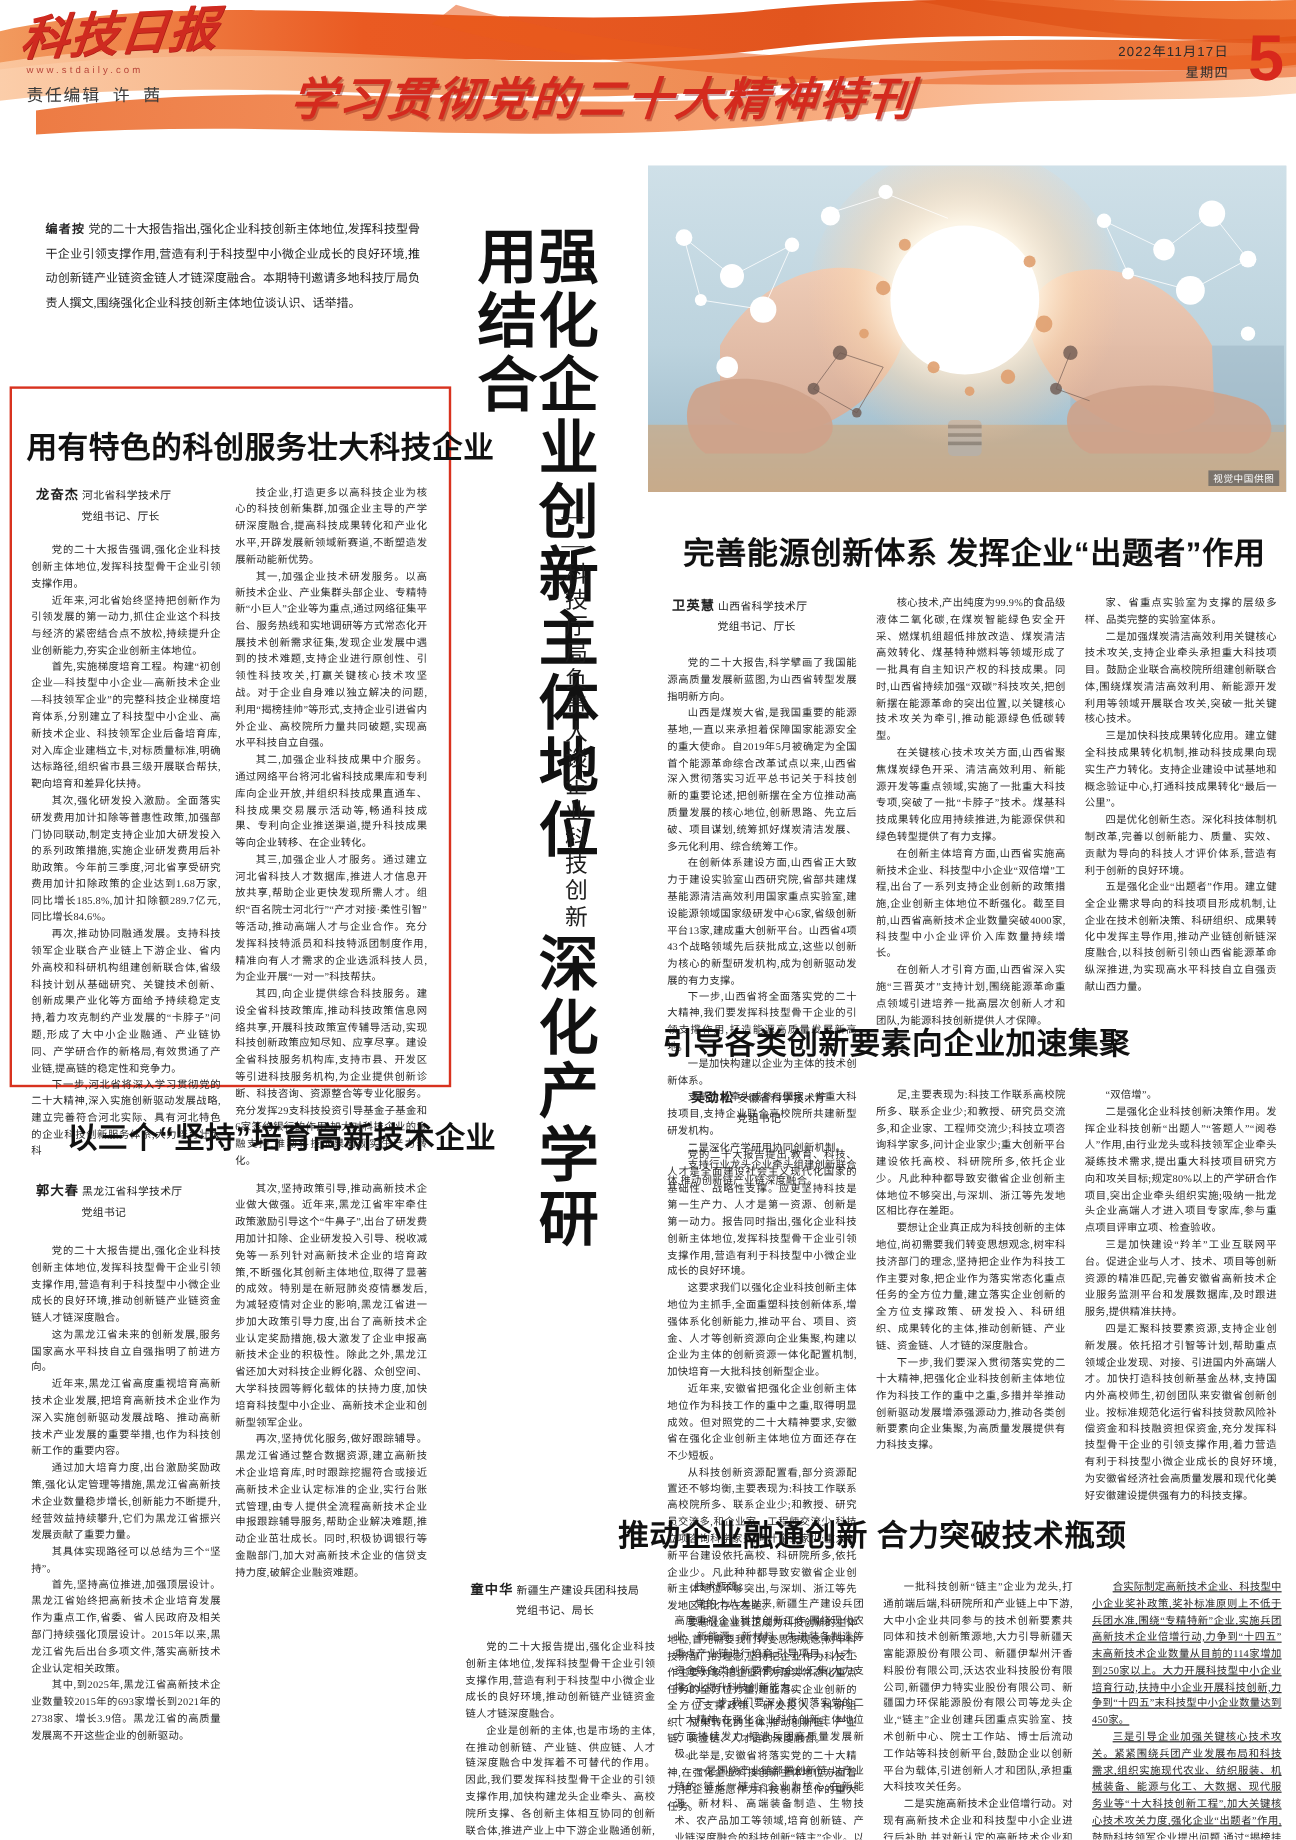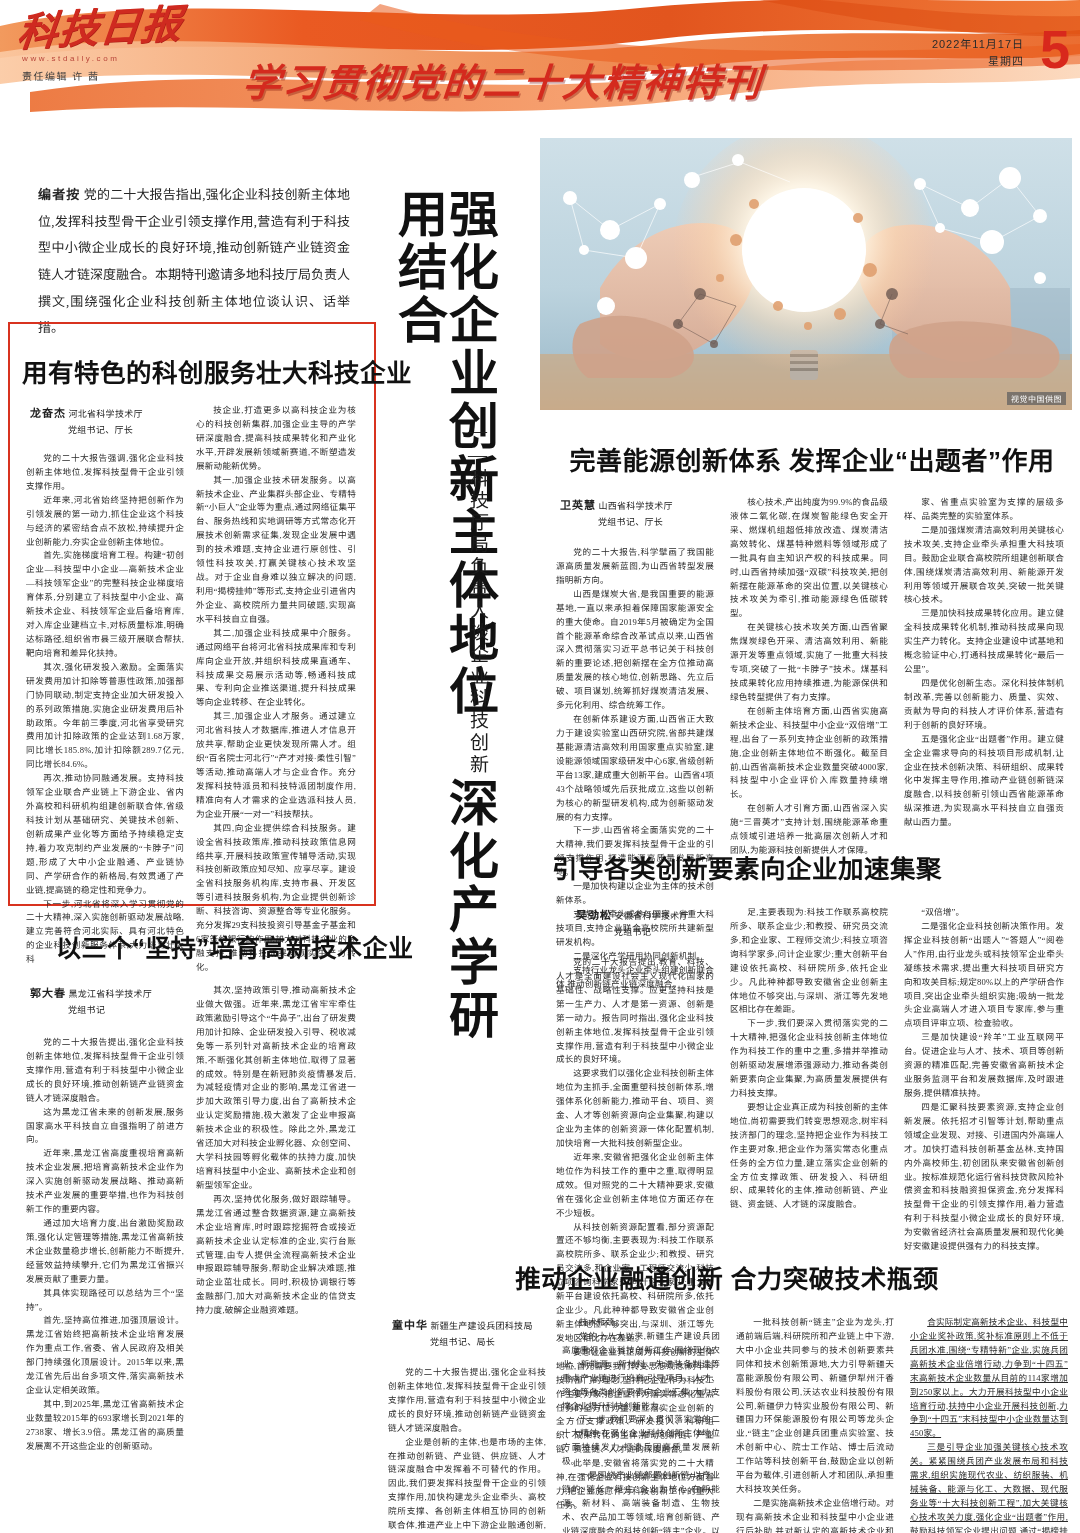--- a/index.html
+++ b/index.html
@@ -27,22 +27,22 @@
     text-shadow:0.5px 0.5px 0 #a81c14;
     line-height:1;
     white-space:nowrap;
   }
   .logo-url{
     font-family:"Liberation Sans",sans-serif;
     font-size:8px;color:#b8453a;letter-spacing:2.6px;
     margin-top:6px;margin-left:4px;
   }
   .logo-editor{
-    font-family:Liberation Sans, sans-serif;
-    font-size:10px;color:#3a3a3a;letter-spacing:1.5px;
+    font-family:Liberation Mono, monospace;
+    font-size:14px;color:#3a3a3a;letter-spacing:1.5px;
     margin-top:5px;margin-left:4px;white-space:nowrap;
   }
   .banner-title{
     position:absolute;left:243px;top:52px;
     font-family:"Liberation Sans",sans-serif;
     font-size:38px;font-weight:700;
     color:#d42a1e;letter-spacing:2px;
     white-space:nowrap;
     text-shadow:1.5px 1.5px 0 rgba(120,10,5,.35);
     font-style:italic;
@@ -63,21 +63,21 @@
     font-size:8.6px;line-height:1.62;
     text-align:justify;text-justify:inter-character;
     color:#2a2a2a;
     letter-spacing:.2px;
   }
   .body-col p{margin:0 0 0 0;text-indent:2em;}
 
   
   .editor-note{
     position:absolute;left:38px;top:182px;width:312px;
-    font-size:13px;line-height:2.05;text-align:justify;
+    font-size:10px;line-height:2.05;text-align:justify;
     text-justify:inter-character;
     color:#262626;
   }
   .editor-note .lead{font-weight:700;letter-spacing:1px;}
 
   
   .vhead{
     position:absolute;left:392px;top:188px;
     writing-mode:vertical-rl;text-orientation:upright;
     font-family:"Liberation Sans",sans-serif;
@@ -395,22 +395,22 @@
   <div class="a4-c1 body-col cjk">
       <p>党的二十大报告提出,教育、科技、人才是全面建设社会主义现代化国家的基础性、战略性支撑。应更坚持科技是第一生产力、人才是第一资源、创新是第一动力。报告同时指出,强化企业科技创新主体地位,发挥科技型骨干企业引领支撑作用,营造有利于科技型中小微企业成长的良好环境。</p>
       <p>这要求我们以强化企业科技创新主体地位为主抓手,全面重塑科技创新体系,增强体系化创新能力,推动平台、项目、资金、人才等创新资源向企业集聚,构建以企业为主体的创新资源一体化配置机制,加快培育一大批科技创新型企业。</p>
       <p>近年来,安徽省把强化企业创新主体地位作为科技工作的重中之重,取得明显成效。但对照党的二十大精神要求,安徽省在强化企业创新主体地位方面还存在不少短板。</p>
       <p>从科技创新资源配置看,部分资源配置还不够均衡,主要表现为:科技工作联系高校院所多、联系企业少;和教授、研究员交流多,和企业家、工程师交流少;科技立项咨询科学家多,问计企业家少;重大创新平台建设依托高校、科研院所多,依托企业少。凡此种种都导致安徽省企业创新主体地位不够突出,与深圳、浙江等先发地区相比存在差距。</p>
       <p>要想让企业真正成为科技创新的主体地位,首先需要我们转变思想观念,树牢科技济部门的理念,坚持把企业作为科技工作主要对象,把企业作为落实常态化重点任务的全方位力量,建立落实企业创新的全方位支撑政策、研发投入、科研组织、成果转化的主体,推动创新链、产业链、资金链、人才链的深度融合。</p>
       <p>此举是,安徽省将落实党的二十大精神,在强化企业科技创新主体地位方面着力,把企业施愿作为科技创新工作的重大任务。</p>
     </div>
   <div class="a4-c2 body-col cjk">
       <p>足,主要表现为:科技工作联系高校院所多、联系企业少;和教授、研究员交流多,和企业家、工程师交流少;科技立项咨询科学家多,问计企业家少;重大创新平台建设依托高校、科研院所多,依托企业少。凡此种种都导致安徽省企业创新主体地位不够突出,与深圳、浙江等先发地区相比存在差距。</p>
+      <p>要想让企业真正成为科技创新的主体地位,尚初需要我们转变思想观念,树牢科技济部门的理念,坚持把企业作为科技工作主要对象,把企业作为落实常态化重点任务的全方位力量,建立落实企业创新的全方位支撑政策、研发投入、科研组织、成果转化的主体,推动创新链、产业链、资金链、人才链的深度融合。</p>
       <p>下一步,我们要深入贯彻落实党的二十大精神,把强化企业科技创新主体地位作为科技工作的重中之重,多措并举推动创新驱动发展增添强源动力,推动各类创新要素向企业集聚,为高质量发展提供有力科技支撑。</p>
-      <p>要想让企业真正成为科技创新的主体地位,尚初需要我们转变思想观念,树牢科技济部门的理念,坚持把企业作为科技工作主要对象,把企业作为落实常态化重点任务的全方位力量,建立落实企业创新的全方位支撑政策、研发投入、科研组织、成果转化的主体,推动创新链、产业链、资金链、人才链的深度融合。</p>
     </div>
   <div class="a4-c3 body-col cjk">
       <p>“双倍增”。</p>
       <p>二是强化企业科技创新决策作用。发挥企业科技创新“出题人”“答题人”“阅卷人”作用,由行业龙头或科技领军企业牵头凝练技术需求,提出重大科技项目研究方向和攻关目标;规定80%以上的产学研合作项目,突出企业牵头组织实施;吸纳一批龙头企业高端人才进入项目专家库,参与重点项目评审立项、检查验收。</p>
       <p>三是加快建设“羚羊”工业互联网平台。促进企业与人才、技术、项目等创新资源的精准匹配,完善安徽省高新技术企业服务监测平台和发展数据库,及时跟进服务,提供精准扶持。</p>
       <p>四是汇聚科技要素资源,支持企业创新发展。依托招才引智等计划,帮助重点领域企业发现、对接、引进国内外高端人才。加快打造科技创新基金丛林,支持国内外高校师生,初创团队来安徽省创新创业。按标准规范化运行省科技贷款风险补偿资金和科技融资担保资金,充分发挥科技型骨干企业的引领支撑作用,着力营造有利于科技型小微企业成长的良好环境,为安徽省经济社会高质量发展和现代化美好安徽建设提供强有力的科技支撑。</p>
     </div>
 
   <div class="art-title-5 cjk">推动企业融通创新 合力突破技术瓶颈</div>
   <div class="a5-by byline cjk">

